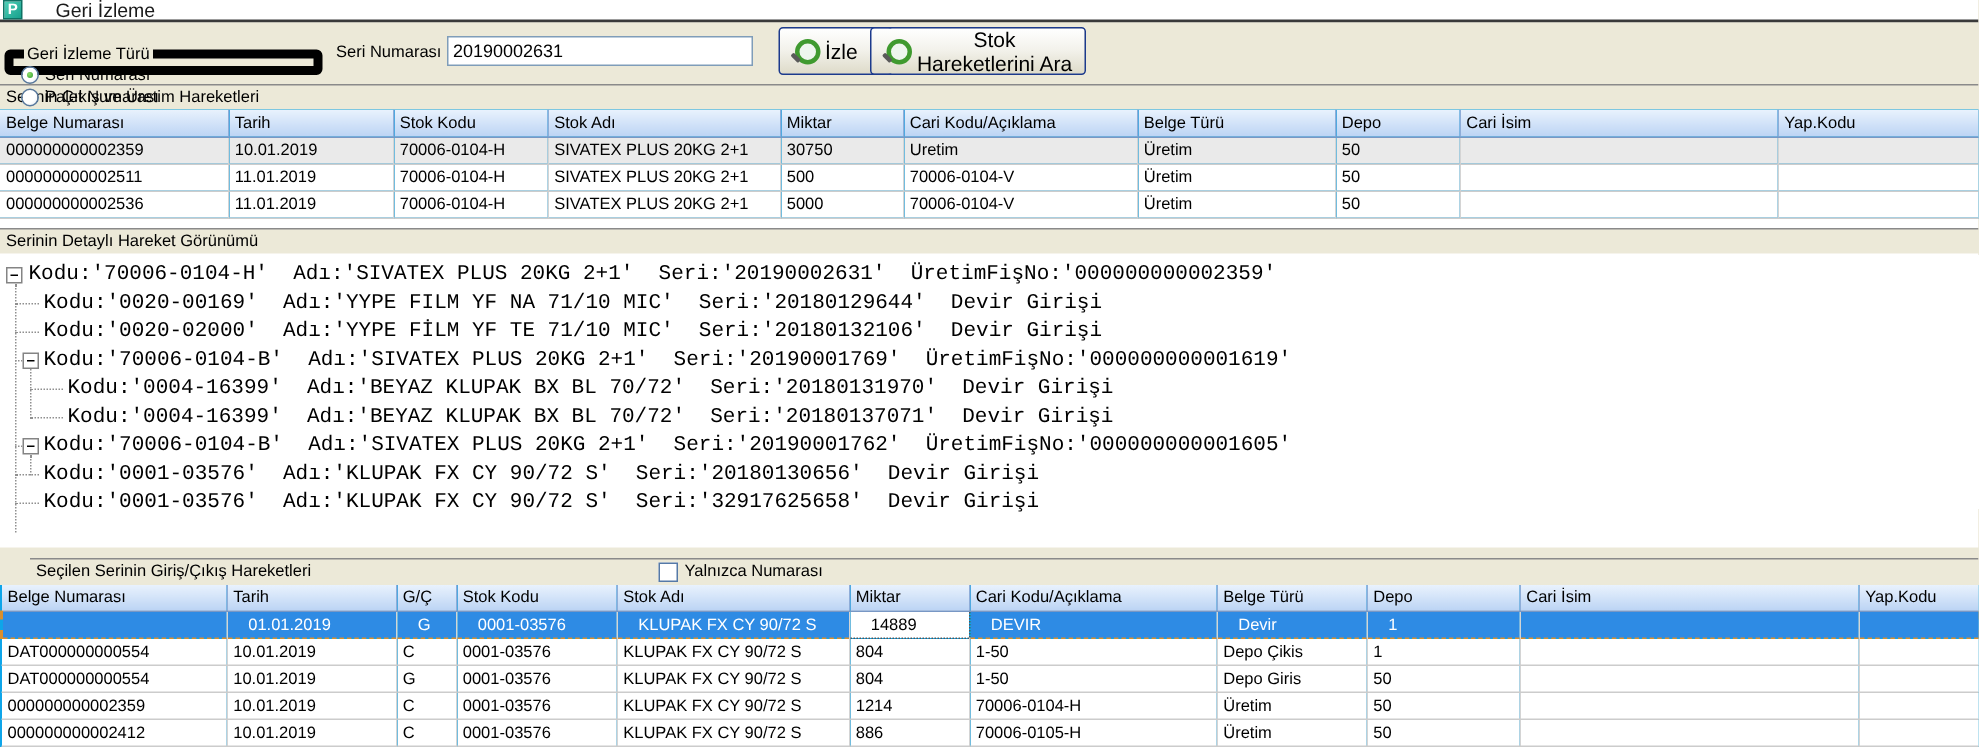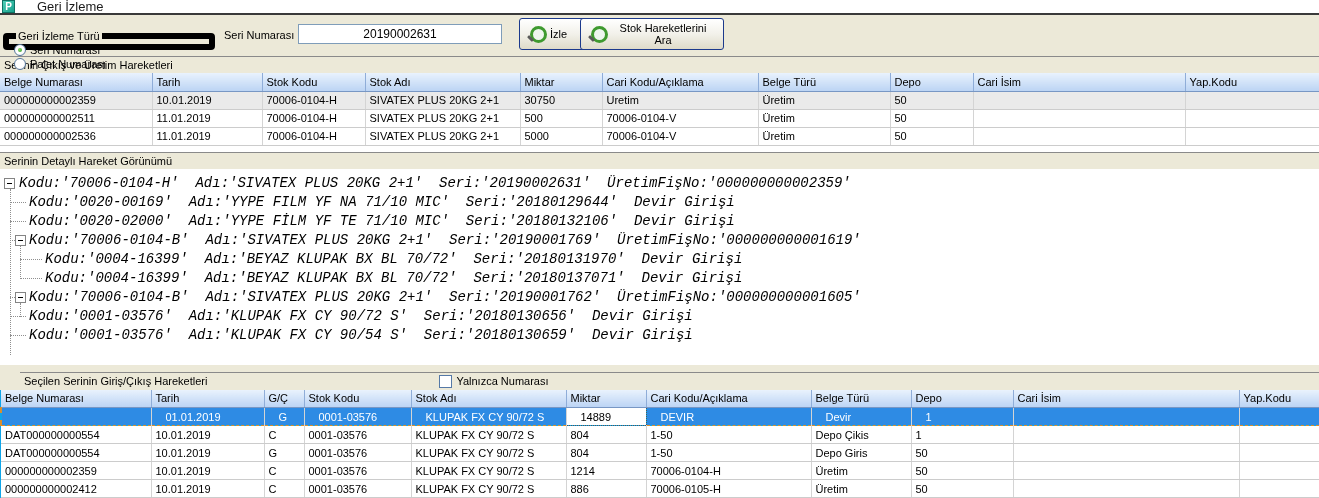--- a/index.html
+++ b/index.html
@@ -21,24 +21,24 @@
     border:6px solid #000000; border-radius:4px; padding:2px 4px 0 5px; background:#ECE9D8; }
   .groupbox legend { font-size:11px; padding:0 2px; margin-left:2px; }
   .radio { display:inline-flex; align-items:center; margin-right:14px; cursor:default; }
   .rb { width:12px; height:12px; border-radius:50%; border:1px solid #58789c;
     background:radial-gradient(circle at 35% 35%, #ffffff 55%, #dfe6ee); display:inline-block;
     margin-right:4px; position:relative; }
   .rb.checked::after { content:""; position:absolute; left:3px; top:3px; width:4px; height:4px;
     border-radius:50%; background:radial-gradient(circle at 35% 35%, #8fe06a, #2e9a2e); }
   .fldlabel { position:absolute; left:224px; top:14px; }
   .txt { position:absolute; left:298px; top:9px; width:204px; height:20px;
-    border:1px solid #7F9DB9; font-size:12px; padding:2px 13px;
-    font-family:"Liberation Sans","DejaVu Sans",sans-serif;text-align:center; }
+    border:1px solid #7F9DB9; font-size:12px; padding:2px 3px;
+    font-family:"Liberation Sans","DejaVu Sans",sans-serif; }
   .btn { position:absolute; top:3px; height:32px; border:1px solid #1c3a8c; border-radius:3px;
-    background:linear-gradient(180deg,#ffffff,#f2f1ea 50%,#dedbc9); font-size:11px;
+    background:linear-gradient(180deg,#ffffff,#f2f1ea 50%,#dedbc9); font-size:14px;
     font-family:"Liberation Sans","DejaVu Sans",sans-serif;
     display:flex; align-items:center; padding:0 8px 0 6px; cursor:default; }
   .btn.b1 { left:519px; width:76px; }
   .btn.b2 { left:580px; width:144px; }
   .mag { width:18px; height:18px; position:relative; margin-right:6px; flex:0 0 18px; }
   .mag::before { content:""; position:absolute; left:4px; top:1px; width:11px; height:11px;
     border-radius:50%; border:3px solid #3f9a2f; background:#eef6ee; }
   .mag::after { content:""; position:absolute; left:1px; top:12px; width:7px; height:3px;
     background:#5a5a5a; transform:rotate(45deg); border-radius:1px; }
   
@@ -61,21 +61,21 @@
   tr.firstsel td { background:#eaeaea; }
   tr.sel td { background:#2e8be4; color:#ffffff;
     border-top:1px dashed #d98f2e; border-bottom:1px dashed #d98f2e;padding-left:14px; }
   tr.sel td:first-child { border-left:2px dashed #d98f2e; }
   tr.sel td:last-child { border-right:2px dashed #d98f2e; }
   tr.sel td.editcell { background:#ffffff; color:#000; border:1px dotted #555; }
   
   .tree { height:196px; background:#fff; position:relative; padding-top:5px;
     font-family:"Liberation Mono","DejaVu Sans Mono",monospace; font-size:14px; overflow:hidden; }
   .tnode { height:19px; display:flex; align-items:center; white-space:pre; }
-  .tlabel { white-space:pre;font-style:italic; }
+  .tlabel { white-space:pre; }
   .tbox { width:11px; height:11px; border:1px solid #848484; background:#fff; position:relative;
     flex:0 0 11px; }
   .tbox::after { content:""; position:absolute; left:2px; right:2px; top:4px; height:1px; background:#000; }
   .tbox.root { margin-left:4px; margin-right:4px; }
   .tbox.l1 { margin-left:0; margin-right:3px; }
   .stub { height:0; border-top:1px dotted #8f8f8f; display:inline-block; flex:0 0 auto; }
   .st1 { margin-left:10px; width:16px; margin-right:3px; }
   .st1b { margin-left:10px; width:5px; margin-right:0; }
   .st2 { margin-left:20px; width:22px; margin-right:3px; }
   .trunk { position:absolute; width:0; border-left:1px dotted #8f8f8f; }
@@ -223,21 +223,21 @@
       <span class="stub st1b"></span>
       <span class="tbox l1"></span>
       <span class="tlabel">Kodu:'70006-0104-B'  Adı:'SIVATEX PLUS 20KG 2+1'  Seri:'20190001762'  ÜretimFişNo:'000000000001605'</span>
     </div>
     <div class="tnode">
       <span class="stub st1"></span>
       <span class="tlabel">Kodu:'0001-03576'  Adı:'KLUPAK FX CY 90/72 S'  Seri:'20180130656'  Devir Girişi</span>
     </div>
     <div class="tnode">
       <span class="stub st1"></span>
-      <span class="tlabel">Kodu:'0001-03576'  Adı:'KLUPAK FX CY 90/54 S'  Seri:'20180130659'  Devir Girişi</span>
+      <span class="tlabel">Kodu:'0001-03576'  Adı:'KLUPAK FX CY 90/72 S'  Seri:'32917625658'  Devir Girişi</span>
     </div>
   </div>
   <div class="gapstrip"></div>
 
   <div class="secbar secbar2">
     <span>Seçilen Serinin Giriş/Çıkış Hareketleri</span>
     <span class="cbwrap">
       <span class="cb"></span>
       <span>Yalnızca Numarası</span>
     </span>

